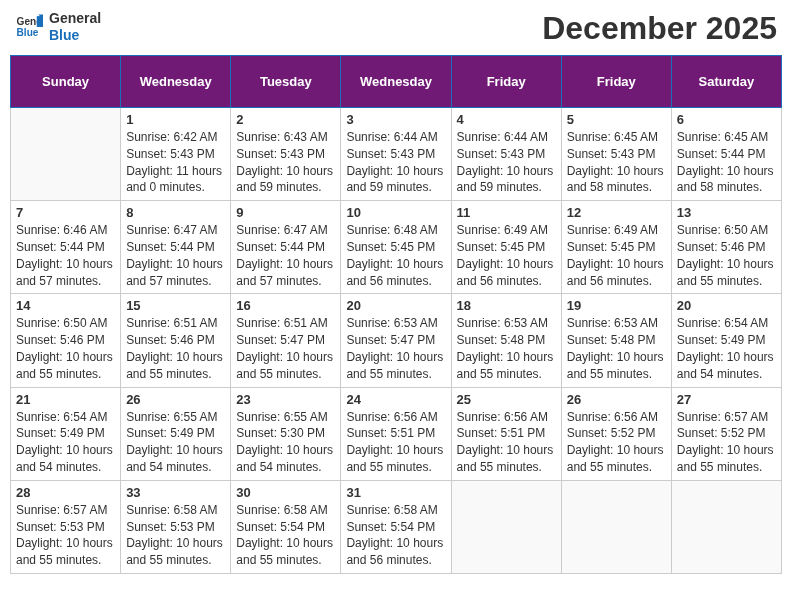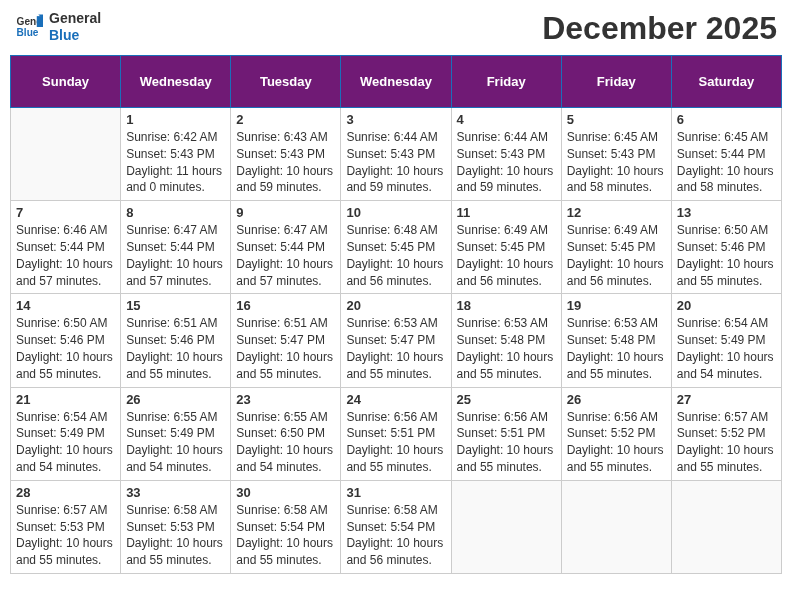--- a/index.html
+++ b/index.html
@@ -302,21 +302,21 @@
         <div class="day-info">
           <span>Sunrise: 6:55 AM</span><br>
           <span>Sunset: 5:49 PM</span><br>
           <span>Daylight: 10 hours and 54 minutes.</span>
         </div>
       </td>
         <td>
         <span class="day-number">23</span>
         <div class="day-info">
           <span>Sunrise: 6:55 AM</span><br>
-          <span>Sunset: 6:50 PM</span><br>
+          <span>Sunset: 5:30 PM</span><br>
           <span>Daylight: 10 hours and 54 minutes.</span>
         </div>
       </td>
         <td>
         <span class="day-number">24</span>
         <div class="day-info">
           <span>Sunrise: 6:56 AM</span><br>
           <span>Sunset: 5:51 PM</span><br>
           <span>Daylight: 10 hours and 55 minutes.</span>
         </div>

